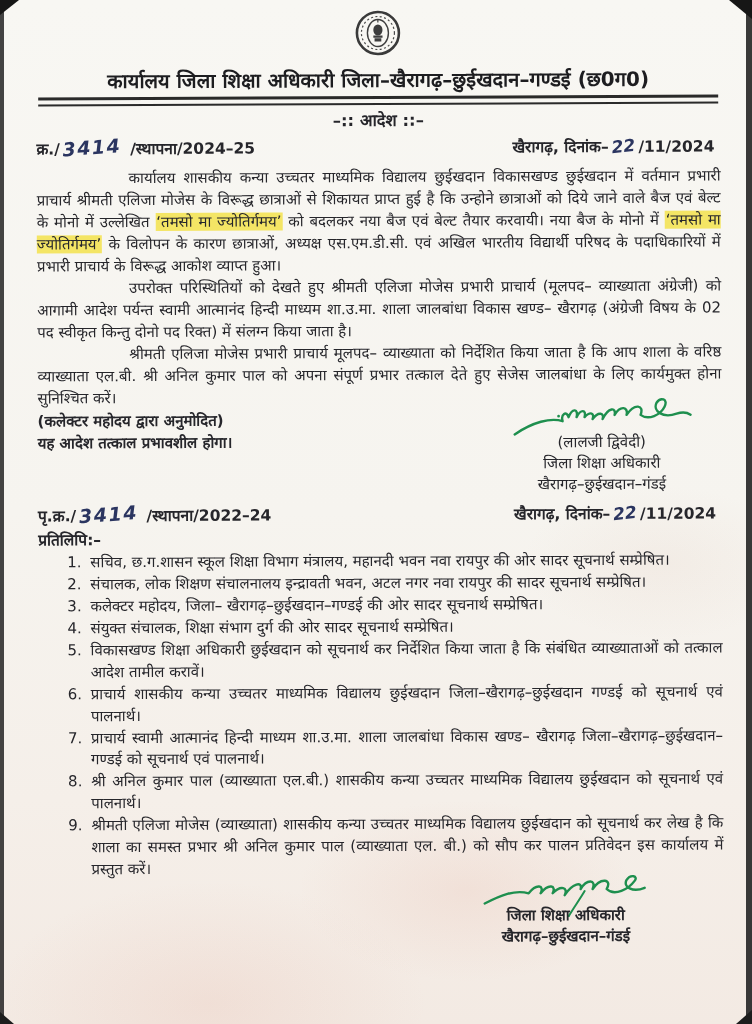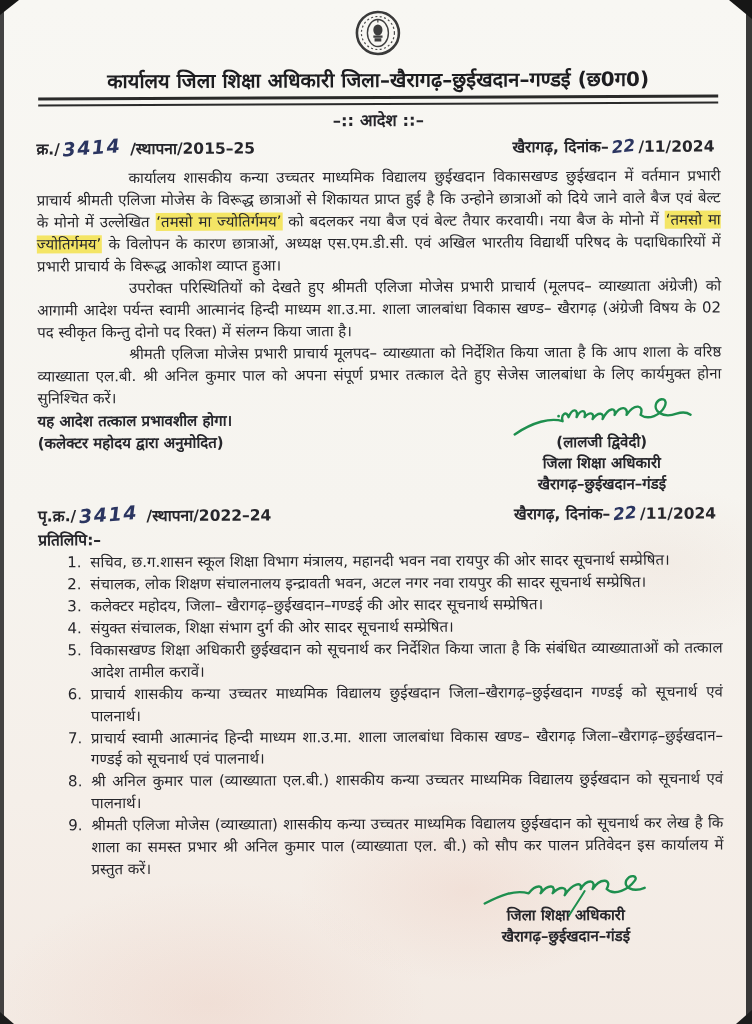--- a/index.html
+++ b/index.html
@@ -37,21 +37,21 @@
   .hw{
     display:inline-block;font-style:italic;font-weight:bold;font-size:19px;
     color:#2b3560;transform:rotate(-4deg);letter-spacing:1.5px;padding:0 3px;
   }
   .hw-sm{font-size:17px;letter-spacing:0;transform:rotate(-6deg);}
   .body-text{margin-top:8px;font-size:15px;line-height:1.47;text-align:justify;}
   .body-text p{margin:0;text-indent:92px;}
   .hl{background:#f4e565;padding:0 1px;}
   .bold-sig-row{display:flex;justify-content:space-between;align-items:flex-start;}
   .bold-lines{font-weight:bold;font-size:15px;line-height:1.5;}
-  .sig-block{width:240px;text-align:center;font-weight:700;font-size:15px;line-height:1.42;margin-top:-10px;}
+  .sig-block{width:240px;text-align:center;font-weight:400;font-size:15px;line-height:1.42;margin-top:-10px;}
   .sig-svg{display:block;margin:0 auto -12px auto;}
   .copy-heading{font-weight:bold;font-size:15.5px;margin-top:2px;}
   ol.copy-list{margin:2px 0 0 0;padding-left:48px;font-size:15px;line-height:1.46;text-align:justify;}
   ol.copy-list li{padding-left:4px;margin:0;}
   .sig-block2{width:260px;text-align:center;font-weight:600;font-size:15px;line-height:1.42;margin-left:auto;margin-right:28px;margin-top:-6px;}
 </style>
 </head>
 <body>
 
 <div class="edge edge-left"></div>
@@ -75,37 +75,37 @@
     </svg>
   </div>
 
   <div class="title">कार्यालय जिला शिक्षा अधिकारी जिला–खैरागढ़–छुईखदान–गण्डई (छ0ग0)</div>
   <div class="rule-double"></div>
   <div class="order-heading">–:: आदेश ::–</div>
 
   <div class="ref-row">
     <span class="ref-left">
       <span>क्र./</span><span class="hw">3414</span>
-      <span>/स्थापना/2015–25</span>
+      <span>/स्थापना/2024–25</span>
     </span>
     <span class="ref-right">
       <span>खैरागढ़, दिनांक–</span><span class="hw hw-sm">22</span><span>/11/2024</span>
     </span>
   </div>
 
   <div class="body-text">
     <p><span>कार्यालय शासकीय कन्या उच्चतर माध्यमिक विद्यालय छुईखदान विकासखण्ड छुईखदान में वर्तमान प्रभारी प्राचार्य श्रीमती एलिजा मोजेस के विरूद्ध छात्राओं से शिकायत प्राप्त हुई है कि उन्होने छात्राओं को दिये जाने वाले बैज एवं बेल्ट के मोनो में उल्लेखित </span><span class="hl">‘तमसो मा ज्योतिर्गमय’</span><span> को बदलकर नया बैज एवं बेल्ट तैयार करवायी। नया बैज के मोनो में </span><span class="hl">‘तमसो मा ज्योतिर्गमय’</span><span> के विलोपन के कारण छात्राओं, अध्यक्ष एस.एम.डी.सी. एवं अखिल भारतीय विद्यार्थी परिषद के पदाधिकारियों में प्रभारी प्राचार्य के विरूद्ध आकोश व्याप्त हुआ।</span></p>
     <p>उपरोक्त परिस्थितियों को देखते हुए श्रीमती एलिजा मोजेस प्रभारी प्राचार्य (मूलपद– व्याख्याता अंग्रेजी) को आगामी आदेश पर्यन्त स्वामी आत्मानंद हिन्दी माध्यम शा.उ.मा. शाला जालबांधा विकास खण्ड– खैरागढ़ (अंग्रेजी विषय के 02 पद स्वीकृत किन्तु दोनो पद रिक्त) में संलग्न किया जाता है।</p>
     <p>श्रीमती एलिजा मोजेस प्रभारी प्राचार्य मूलपद– व्याख्याता को निर्देशित किया जाता है कि आप शाला के वरिष्ठ व्याख्याता एल.बी. श्री अनिल कुमार पाल को अपना संपूर्ण प्रभार तत्काल देते हुए सेजेस जालबांधा के लिए कार्यमुक्त होना सुनिश्चित करें।</p>
   </div>
 
   <div class="bold-sig-row">
     <div class="bold-lines">
+      <div>(कलेक्टर महोदय द्वारा अनुमोदित)</div>
       <div>यह आदेश तत्काल प्रभावशील होगा।</div>
-      <div>(कलेक्टर महोदय द्वारा अनुमोदित)</div>
     </div>
     <div class="sig-block">
       <svg class="sig-svg" width="186" height="46" viewBox="0 0 186 46">
         <path d="M6 36 C 24 24 42 19 54 23 C 52 16 58 12 60 19 C 64 9 70 11 68 19 C 72 11 78 11 76 19 C 82 13 86 15 84 21 C 90 13 96 15 94 21 C 100 9 108 9 106 17 C 112 7 120 9 118 17 C 126 5 136 7 132 17 C 140 23 152 17 156 9 C 160 1 152 -1 148 5 C 144 13 154 21 168 16 C 174 14 179 15 182 17" fill="none" stroke="#1e8f4e" stroke-width="2.4" stroke-linecap="round" stroke-linejoin="round"></path>
         <circle cx="50" cy="18" r="1.4" fill="#1e8f4e"></circle>
       </svg>
       <div>(लालजी द्विवेदी)</div>
       <div>जिला शिक्षा अधिकारी</div>
       <div>खैरागढ़–छुईखदान–गंडई</div>
     </div>

